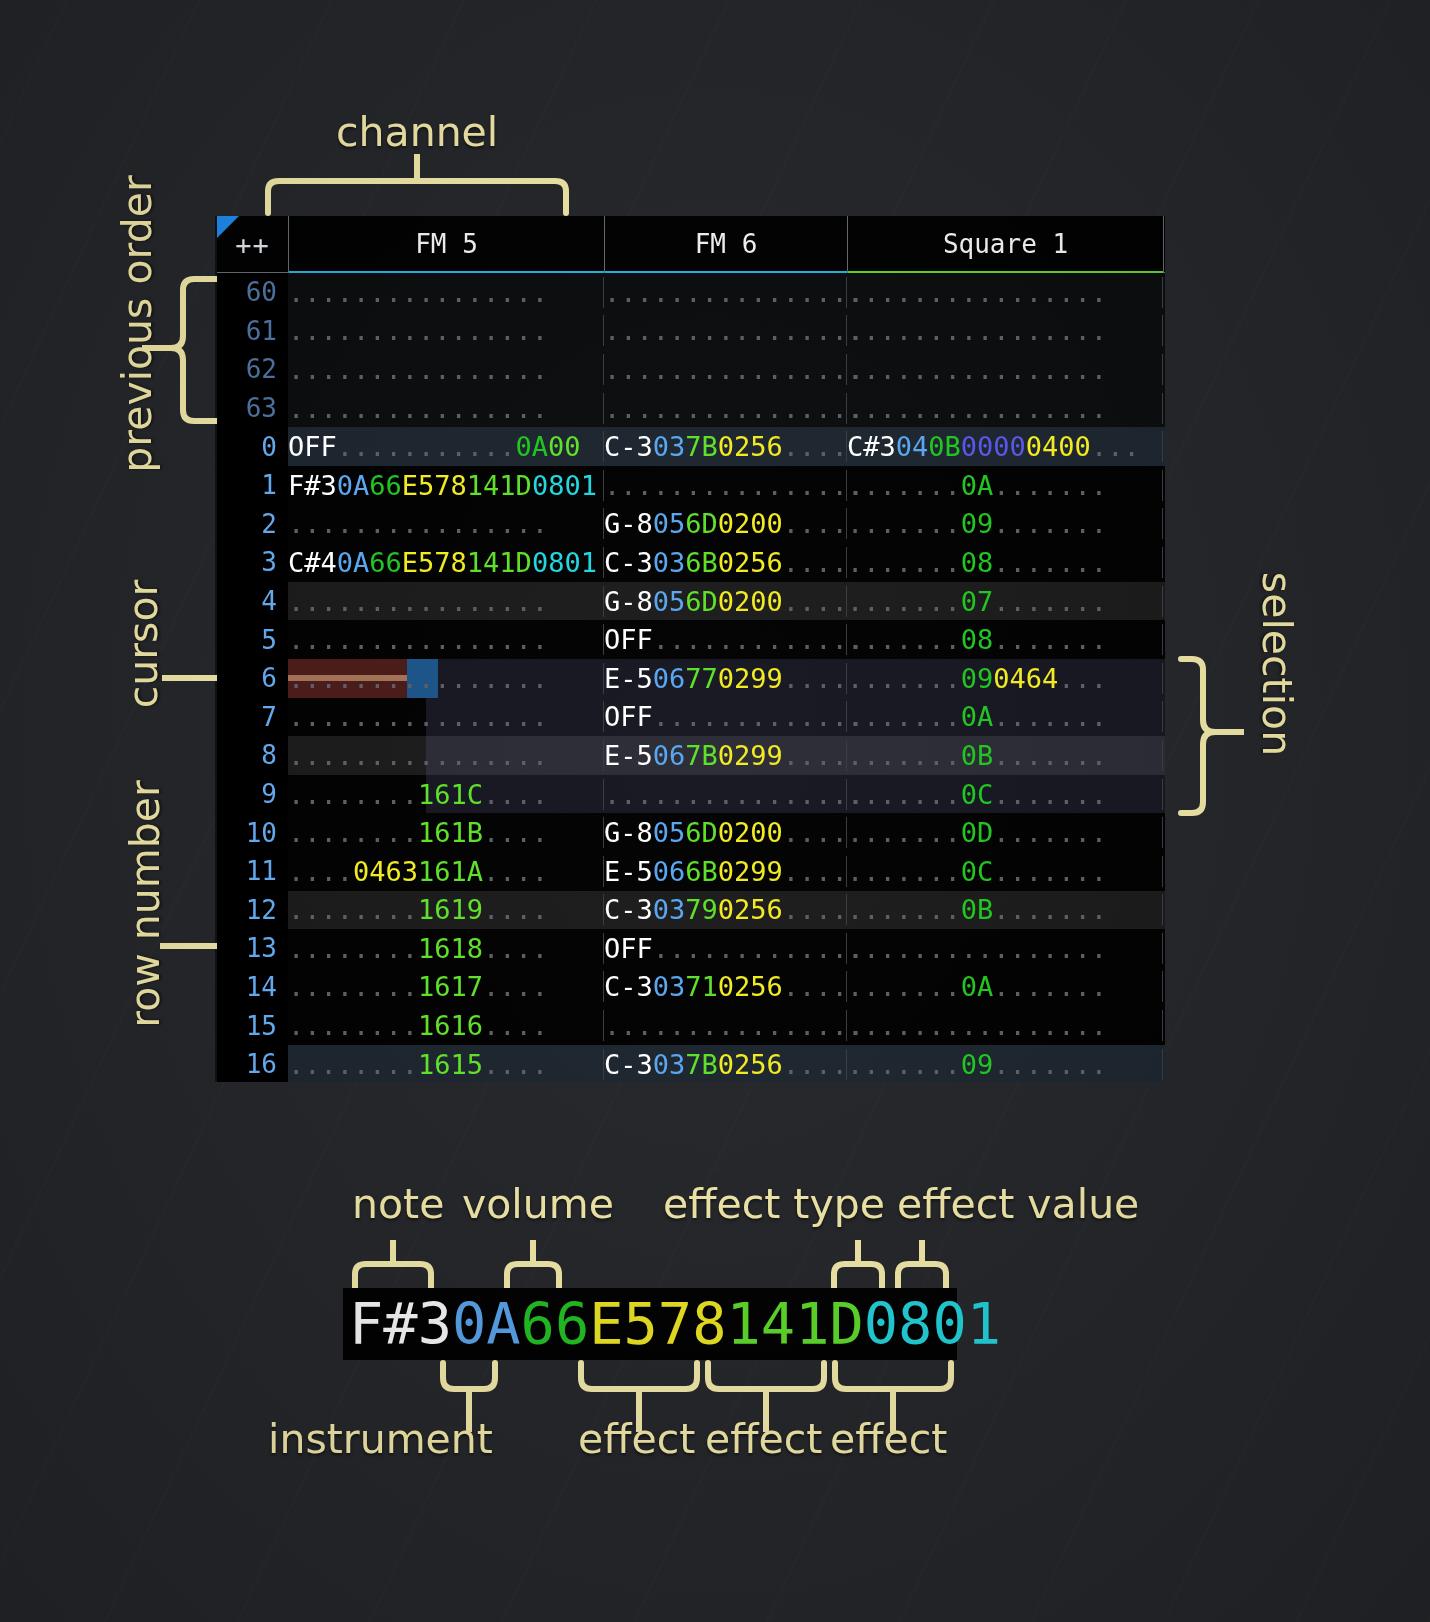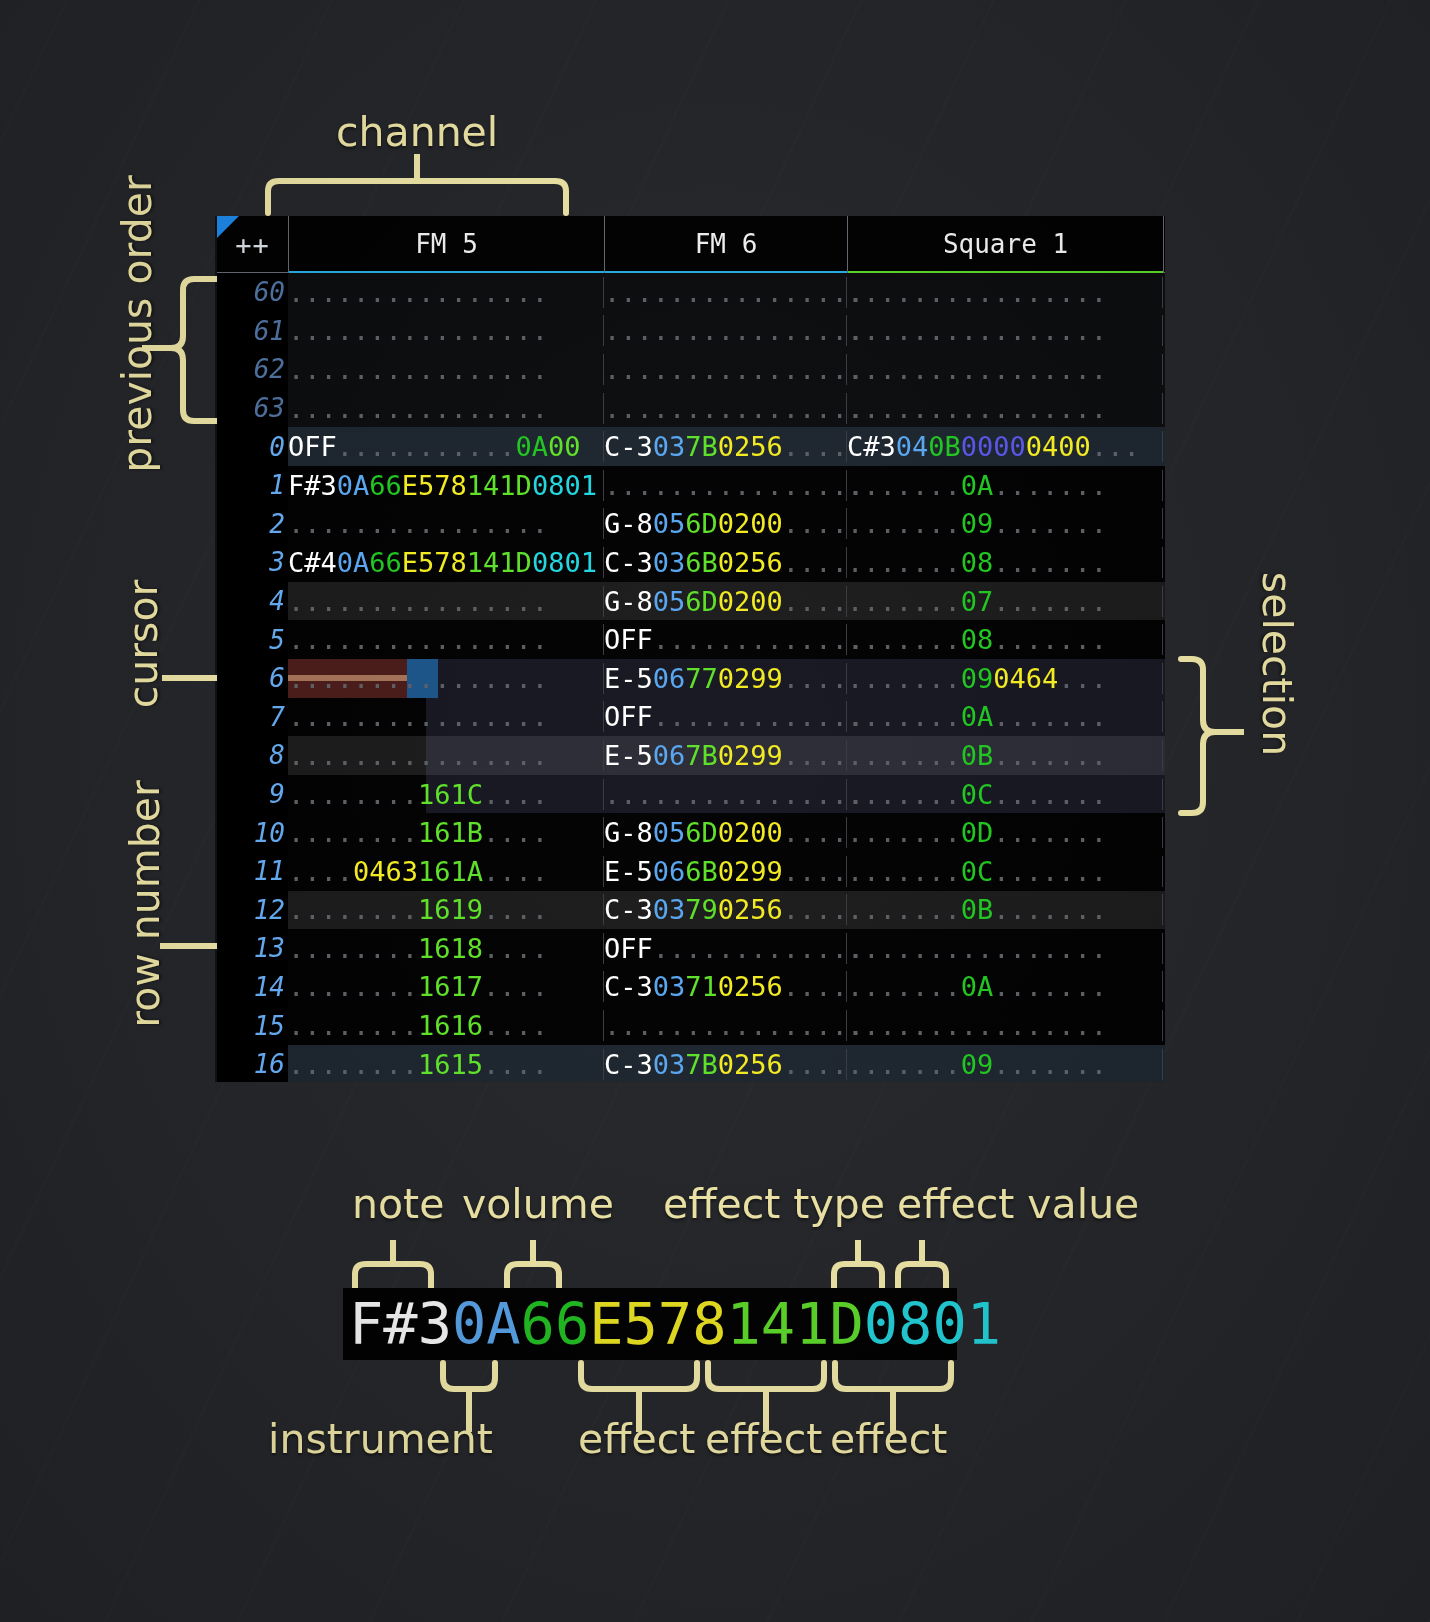--- a/index.html
+++ b/index.html
@@ -60,23 +60,23 @@
   }
 
   .t-body{position:relative;}
   .trow{
     position:relative;height:38.6px;
     display:flex;align-items:center;
     font-size:27px;
     white-space:pre;
   }
   .rownum{
-    width:71px;text-align:right;padding-right:3px;box-sizing:border-box;
+    width:71px;text-align:right;padding-right:11px;box-sizing:border-box;
     color:#63a7ec;font-size:26px;flex:none;
-    position:relative;z-index:3;font-style:italic;
+    position:relative;z-index:3;
   }
   .rownum.prev{color:#4c6f9b;}
   .cells{display:flex;flex:none;position:relative;z-index:3;}
   .cell{
     border-right:1px solid #3a3d44;
     box-sizing:border-box;
     padding:0;letter-spacing:0px;
     position:relative;
   }
 

